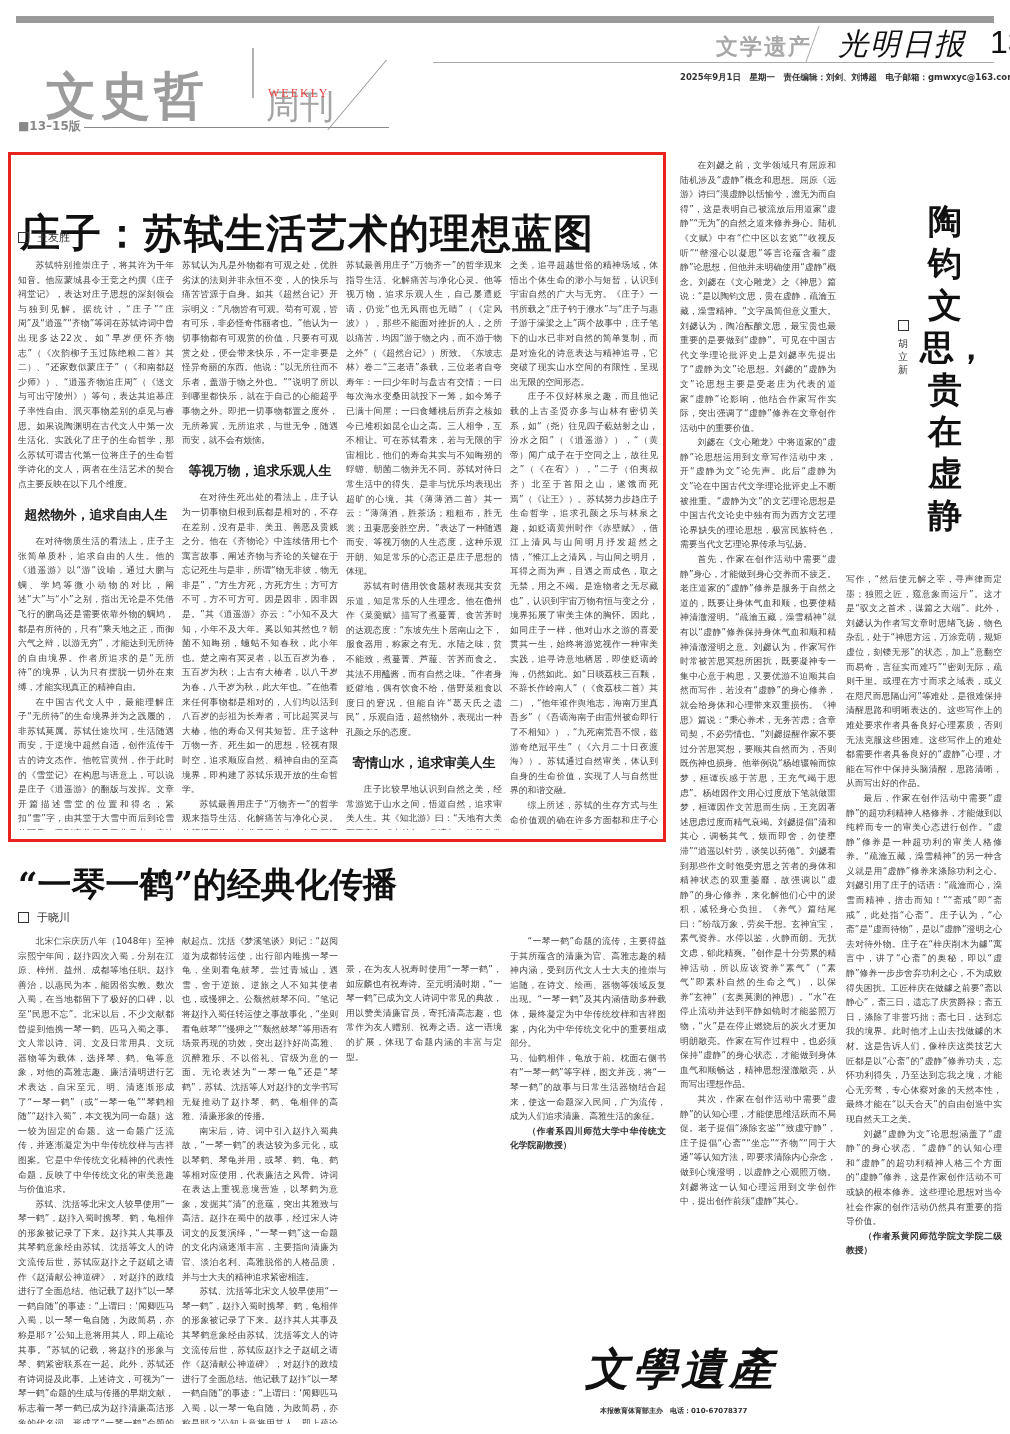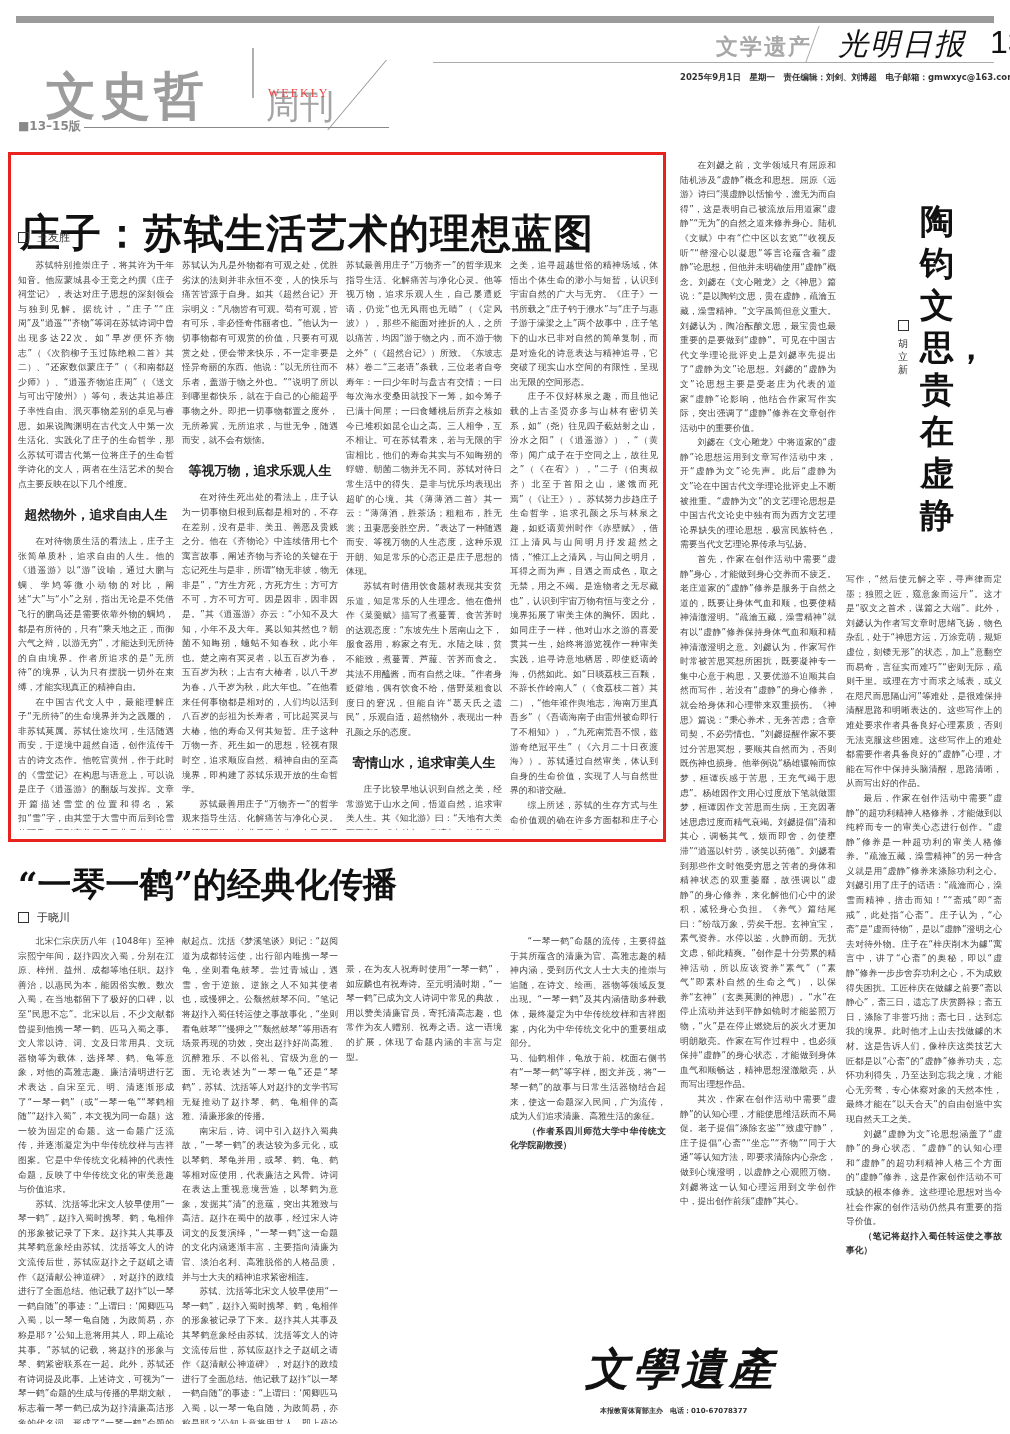--- a/index.html
+++ b/index.html
@@ -28,21 +28,21 @@
   .byline .box{width:9px;height:9px;border:1px solid #333;}
   .col{font-size:8.8px;line-height:14.6px;color:#444;text-align:justify;font-family:"DejaVu Sans",sans-serif;overflow:hidden;}
   .col p{margin:0;text-indent:2em;}
   .subhead{font-size:13px;font-weight:bold;color:#222;text-align:center;margin:16px 0 12px;font-family:"DejaVu Sans",sans-serif;}
   .note{font-weight:bold;color:#333;}
 
   
   .a2-title{left:18px;top:862px;font-size:34px;font-weight:bold;color:#111;font-family:"DejaVu Serif",serif;}
 
   
-  .vtitle{left:920px;top:200px;width:50px;font-size:34px;font-weight:bold;color:#111;line-height:42px;font-family:"DejaVu Serif",serif;}
+  .vtitle{left:920px;top:200px;width:50px;font-size:34px;font-weight:bold;color:#111;line-height:42px;text-align:center;font-family:"DejaVu Serif",serif;}
   .vbyline{left:896px;top:320px;width:14px;font-size:10px;line-height:13px;text-align:center;color:#333;}
   .vbyline .box{width:9px;height:9px;border:1px solid #333;margin:0 auto 6px;}
 
   
   .footer-logo{left:585px;top:1340px;font-size:44px;font-weight:bold;color:#111;font-family:"DejaVu Serif",serif;font-style:italic;letter-spacing:4px;}
   .footer-info{left:600px;top:1406px;font-size:7px;color:#333;font-family:"DejaVu Sans",sans-serif;font-weight:bold;}
 </style>
 </head>
 <body>
 
@@ -129,17 +129,17 @@
 <div class="abs col" style="left:680px;top:158px;width:156px;height:1266px;">
   <p>在刘勰之前，文学领域只有屈原和陆机涉及“虚静”概念和思想。屈原《远游》诗曰“漠虚静以恬愉兮，澹无为而自得”，这是表明自己被流放后用道家“虚静”“无为”的自然之道来修养身心。陆机《文赋》中有“伫中区以玄览”“收视反听”“罄澄心以凝思”等言论蕴含着“虚静”论思想，但他并未明确使用“虚静”概念。刘勰在《文心雕龙》之《神思》篇说：“是以陶钧文思，贵在虚静，疏瀹五藏，澡雪精神。”文字虽简但意义重大。刘勰认为，陶冶酝酿文思，最宝贵也最重要的是要做到“虚静”。可见在中国古代文学理论批评史上是刘勰率先提出了“虚静为文”论思想。刘勰的“虚静为文”论思想主要是受老庄为代表的道家“虚静”论影响，他结合作家写作实际，突出强调了“虚静”修养在文章创作活动中的重要价值。</p>
   <p>刘勰在《文心雕龙》中将道家的“虚静”论思想运用到文章写作活动中来，开“虚静为文”论先声。此后“虚静为文”论在中国古代文学理论批评史上不断被推重。“虚静为文”的文艺理论思想是中国古代文论史中独有而为西方文艺理论界缺失的理论思想，极富民族特色，需要当代文艺理论界传承与弘扬。</p>
   <p>首先，作家在创作活动中需要“虚静”身心，才能做到身心交养而不疲乏。老庄道家的“虚静”修养是服务于自然之道的，既要让身体气血和顺，也要使精神清澈澄明。“疏瀹五藏，澡雪精神”就有以“虚静”修养保持身体气血和顺和精神清澈澄明之意。刘勰认为，作家写作时常被苦思冥想所困扰，既要凝神专一集中心意于构思，又要优游不迫顺其自然而写作，若没有“虚静”的身心修养，就会给身体和心理带来双重损伤。《神思》篇说：“秉心养术，无务苦虑；含章司契，不必劳情也。”刘勰提醒作家不要过分苦思冥想，要顺其自然而为，否则既伤神也损身。他举例说“杨雄辍翰而惊梦，桓谭疾感于苦思，王充气竭于思虑”。杨雄因作文用心过度放下笔就做噩梦，桓谭因作文苦思而生病，王充因著述思虑过度而精气衰竭。刘勰提倡“清和其心，调畅其气，烦而即舍，勿使壅滞”“逍遥以针劳，谈笑以药倦”。刘勰看到那些作文时饱受穷思之苦者的身体和精神状态的双重萎靡，故强调以“虚静”的身心修养，来化解他们心中的淤积，减轻身心负担。《养气》篇结尾曰：“纷哉万象，劳矣千想。玄神宜宝，素气资养。水停以鉴，火静而朗。无扰文虑，郁此精爽。”创作是十分劳累的精神活动，所以应该资养“素气”（“素气”即素朴自然的生命之气），以保养“玄神”（玄奥莫测的神思）。“水”在停止流动并达到平静如镜时才能鉴照万物，“火”是在停止燃烧后的炭火才更加明朗敞亮。作家在写作过程中，也必须保持“虚静”的身心状态，才能做到身体血气和顺畅达，精神思想澄澈敞亮，从而写出理想作品。</p>
   <p>其次，作家在创作活动中需要“虚静”的认知心理，才能使思维活跃而不局促。老子提倡“涤除玄鉴”“致虚守静”，庄子提倡“心斋”“坐忘”“齐物”“同于大通”等认知方法，即要求清除内心杂念，做到心境澄明，以虚静之心观照万物。刘勰将这一认知心理运用到文学创作中，提出创作前须“虚静”其心。</p>
 </div>
 <div class="abs col" style="left:846px;top:572px;width:156px;height:822px;">
   <p style="text-indent:0">写作，“然后使元解之宰，寻声律而定墨；独照之匠，窥意象而运斤”。这才是“驭文之首术，谋篇之大端”。此外，刘勰认为作者写文章时思绪飞扬，物色杂乱，处于“神思方运，万涂竞萌，规矩虚位，刻镂无形”的状态，加上“意翻空而易奇，言征实而难巧”“密则无际，疏则千里。或理在方寸而求之域表，或义在咫尺而思隔山河”等难处，是很难保持清醒思路和明晰表达的。这些写作上的难处要求作者具备良好心理素质，否则无法克服这些困难。这些写作上的难处都需要作者具备良好的“虚静”心理，才能在写作中保持头脑清醒，思路清晰，从而写出好的作品。</p>
   <p>最后，作家在创作活动中需要“虚静”的超功利精神人格修养，才能做到以纯粹而专一的审美心态进行创作。“虚静”修养是一种超功利的审美人格修养。“疏瀹五藏，澡雪精神”的另一种含义就是用“虚静”修养来涤除功利之心。刘勰引用了庄子的话语：“疏瀹而心，澡雪而精神，掊击而知！”“斋戒”即“斋戒”，此处指“心斋”。庄子认为，“心斋”是“虚而待物”，是以“虚静”澄明之心去对待外物。庄子在“梓庆削木为鐻”寓言中，讲了“心斋”的奥秘，即以“虚静”修养一步步舍弃功利之心，不为成败得失困扰。工匠梓庆在做鐻之前要“斋以静心”，斋三日，遗忘了庆赏爵禄；斋五日，涤除了非誉巧拙；斋七日，达到忘我的境界。此时他才上山去找做鐻的木材。这是告诉人们，像梓庆这类技艺大匠都是以“心斋”的“虚静”修养功夫，忘怀功利得失，乃至达到忘我之境，才能心无旁骛，专心体察对象的天然本性，最终才能在“以天合天”的自由创造中实现自然天工之美。</p>
   <p>刘勰“虚静为文”论思想涵盖了“虚静”的身心状态、“虚静”的认知心理和“虚静”的超功利精神人格三个方面的“虚静”修养，这是作家创作活动不可或缺的根本修养。这些理论思想对当今社会作家的创作活动仍然具有重要的指导价值。</p>
-  <p class="note">（笔记将赵抃入蜀任转运使之事故事化）</p>
+  <p class="note">（作者系黄冈师范学院文学院二级教授）</p>
 </div>
 
 <div class="abs footer-logo">文學遺產</div>
 <div class="abs footer-info">本报教育体育部主办　电话：010-67078377</div>
 
 </body></html>

